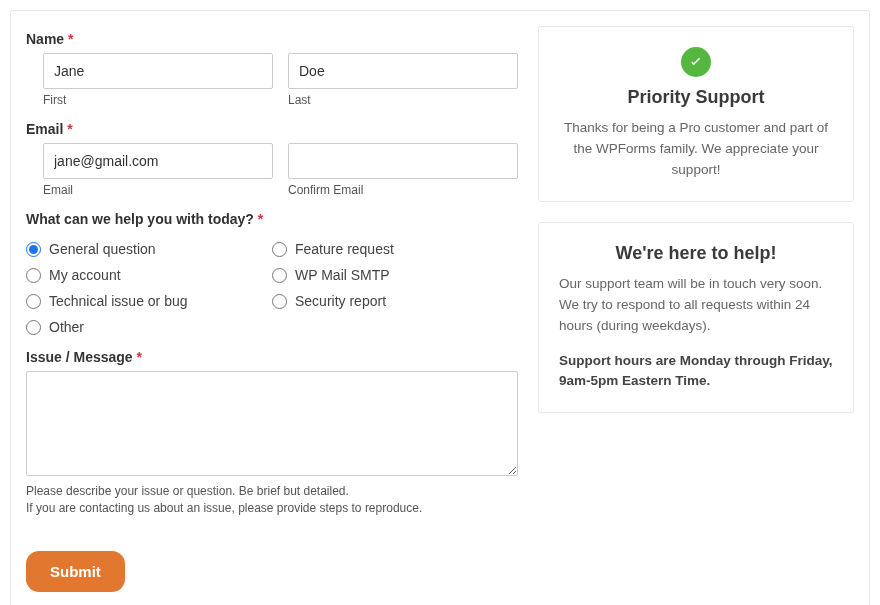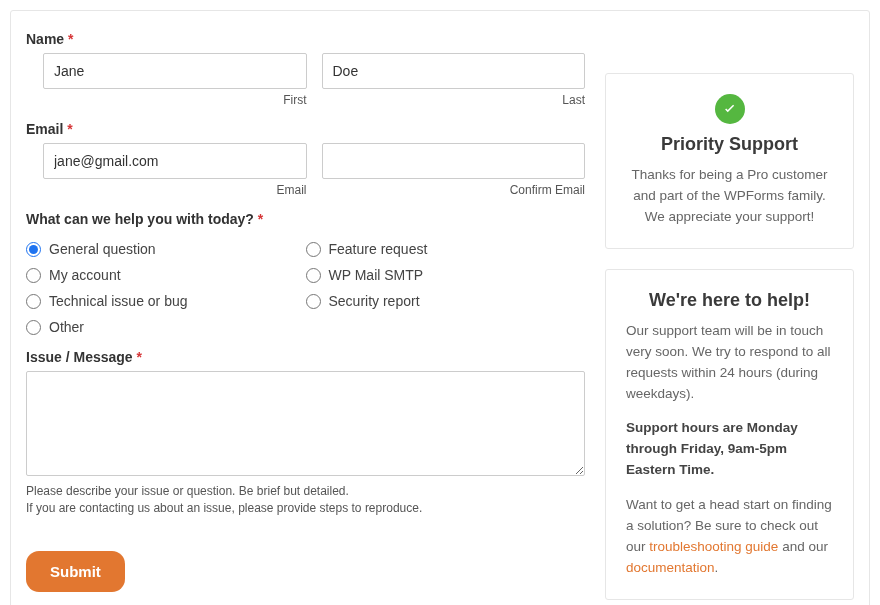--- a/index.html
+++ b/index.html
@@ -12,21 +12,21 @@
   }
   .page {
     width: 860px;
     display: flex;
     gap: 20px;
     border: 1px solid #e6e6e6;
     padding: 15px;
     border-radius: 3px;
   }
   .form-col { flex: 1; padding: 5px 0 0 0; }
-  .side-col { width: 249px; display: flex; flex-direction: column; gap: 20px; margin-top: 47px; }
+  .side-col { width: 316px; display: flex; flex-direction: column; gap: 20px; }
   .card {
     border: 1px solid #e6e6e6;
     border-radius: 3px;
     padding: 20px;
   }
   .card-centered { text-align: center; }
   .check-circle {
     width: 30px; height: 30px;
     background: #55b740;
     border-radius: 50%;
@@ -50,21 +50,21 @@
   }
   .card p:last-child { margin-bottom: 0; }
   .card p strong { color: #444; font-weight: 600; }
   .link { color: #e27730; text-decoration: none; }
 
   .field-group { margin-bottom: 14px; }
   .field-label { font-weight: 600; font-size: 14px; color: #333; margin-bottom: 6px; display: block; }
   .req { color: #d63638; }
   .row-two { display: flex; gap: 15px; margin-left: 17px; }
   .row-two > div { flex: 1; }
-  .sublabel { font-size: 12px; color: #555; margin-top: 4px; text-align: right; }
+  .sublabel { font-size: 12px; color: #555; margin-top: 4px; }
   input[type=text], input[type=email], textarea {
     width: 100%;
     padding: 9px 10px;
     font-size: 14px;
     color: #333;
     border: 1px solid #ccc;
     border-radius: 2px;
     font-family: inherit;
   }
   textarea { height: 105px; resize: both; }
@@ -181,17 +181,16 @@
           </svg>
       </span>
       <h2>Priority Support</h2>
       <p>Thanks for being a Pro customer and part of the WPForms family. We appreciate your support!</p>
     </div>
 
     <div class="card">
       <h2 style="text-align:center">We're here to help!</h2>
       <p>Our support team will be in touch very soon. We try to respond to all requests within 24 hours (during weekdays).</p>
       <p><strong>Support hours are Monday through Friday, 9am-5pm Eastern Time.</strong></p>
-      <p><span>Want to get a head start on finding a solution? Be sure to check out our </span><a href="#" class="link">troubleshooting guide</a><span> and our </span><a href="#" class="link">documentation</a><span>.</span></p>
     </div>
   </div>
 
 </div>
 
 </body></html>

